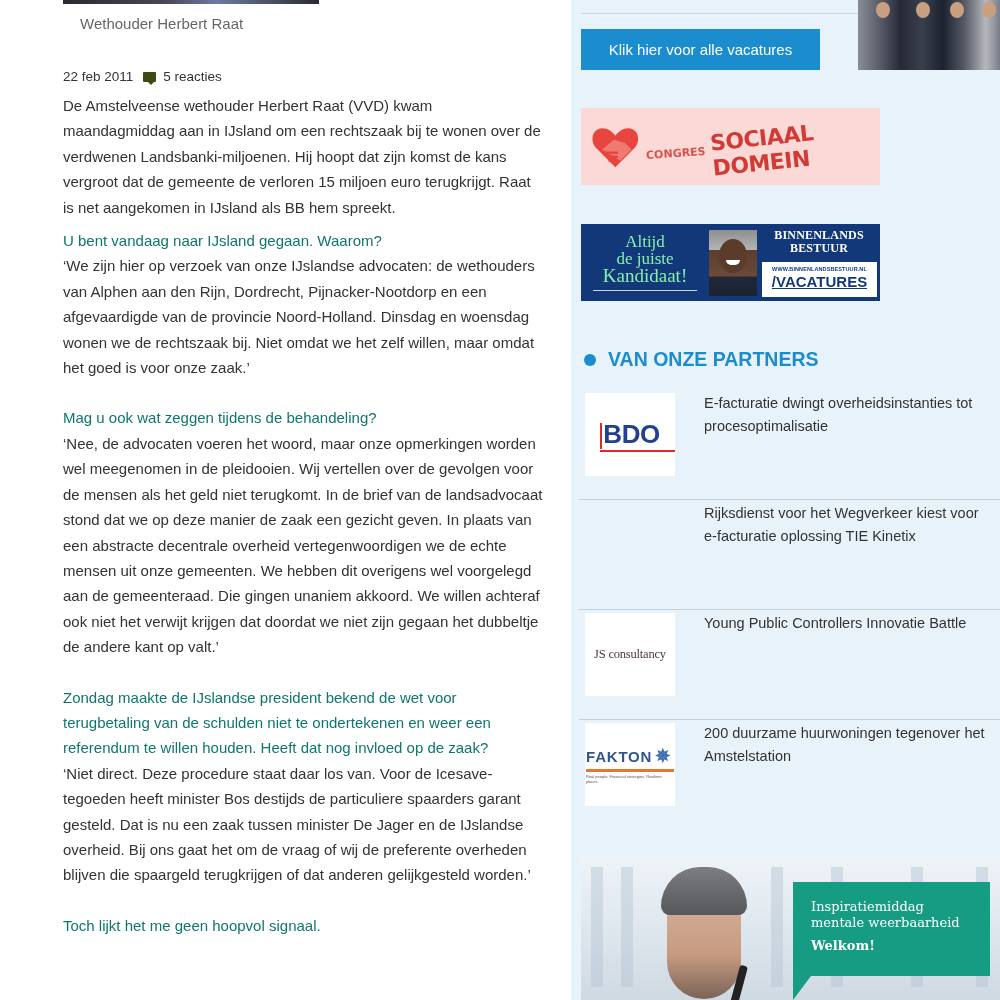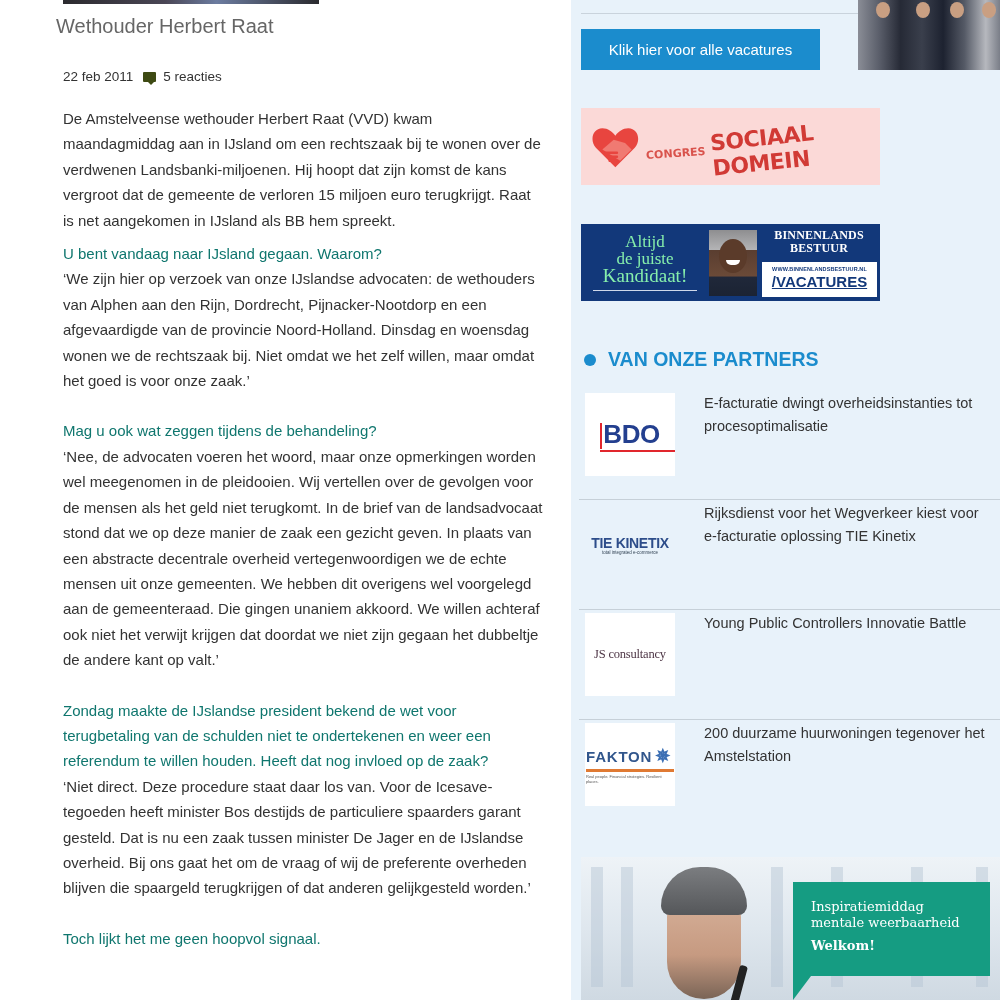--- a/index.html
+++ b/index.html
@@ -7,31 +7,31 @@
       width: 1000px; height: 1000px; overflow: hidden; position: relative;
       background: #ffffff;
       font-family: "Liberation Sans", sans-serif;
       color: #333333;
     }
     .main { position: absolute; left: 0; top: 0; width: 571px; height: 1000px; background: #fff; }
     .hero-img {
       position: absolute; left: 63px; top: 0; width: 256px; height: 4px;
       background: linear-gradient(90deg, #2b2a2e, #4a4655 40%, #6c7ca0 60%, #2a2a2e);
     }
-    .caption { position: absolute; left: 56px; top: 15px; font-size: 20px; color: #666; }
+    .caption { position: absolute; left: 80px; top: 15px; font-size: 15px; color: #666; }
     .meta { position: absolute; left: 63px; top: 69px; font-size: 13.5px; color: #333; display: flex; align-items: center; }
     .meta .comment-icon {
       display: inline-block; width: 13px; height: 10px; background: #3e4a13;
       margin-left: 10px; margin-right: 7px; position: relative; border-radius: 1px;
     }
     .meta .comment-icon::after {
       content: ""; position: absolute; left: 5px; bottom: -3px;
       border-left: 3px solid transparent; border-right: 3px solid transparent; border-top: 3px solid #3e4a13;
     }
-    .article { position: absolute; left: 63px; top: 106px; width: 480px; font-size: 15px; line-height: 25.4px; color: #333; }
+    .article { position: absolute; left: 63px; top: 93px; width: 480px; font-size: 15px; line-height: 25.4px; color: #333; }
     .article p { margin: 0; }
     .article .q { font-weight: normal; color: #0f766e; }
     .gap-sm { height: 8px; }
     .gap-lg { height: 25px; }
 
     .sidebar { position: absolute; left: 571px; top: 0; width: 429px; height: 1000px; background: #e8f2fa; }
     .sidebar .divider-top { position: absolute; left: 10px; top: 13px; width: 290px; height: 1px; background: #c9d3dc; }
     .vac-button {
       position: absolute; left: 10px; top: 29px; width: 239px; height: 41px; background: #1b8ccd;
       color: #fff; font-size: 15px; display: flex; align-items: center; justify-content: center; cursor: pointer;
@@ -173,26 +173,20 @@
 
   <div class="partner" style="top:390px">
     <div class="logo">
       <span class="logo-bdo">BDO</span>
     </div>
     <div class="title">E-facturatie dwingt overheidsinstanties tot procesoptimalisatie</div>
     <div class="sep"></div>
   </div>
 
   <div class="partner" style="top:500px">
-    <div class="logo transparent">
-      <div class="logo-tie">
-        <div class="t1">TIE KINETIX</div>
-        <div class="t2">total integrated e-commerce</div>
-      </div>
-    </div>
     <div class="title">Rijksdienst voor het Wegverkeer kiest voor e-facturatie oplossing TIE Kinetix</div>
     <div class="sep"></div>
   </div>
 
   <div class="partner" style="top:610px">
     <div class="logo">
       <span class="logo-js">JS consultancy</span>
     </div>
     <div class="title">Young Public Controllers Innovatie Battle</div>
     <div class="sep"></div>

